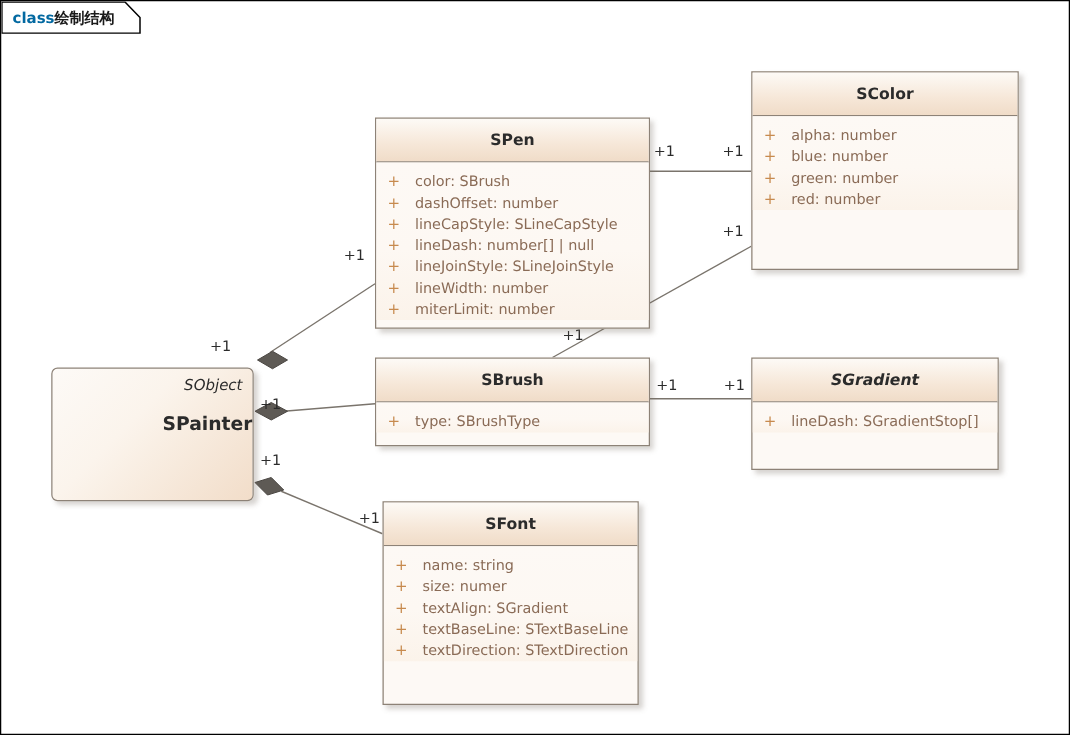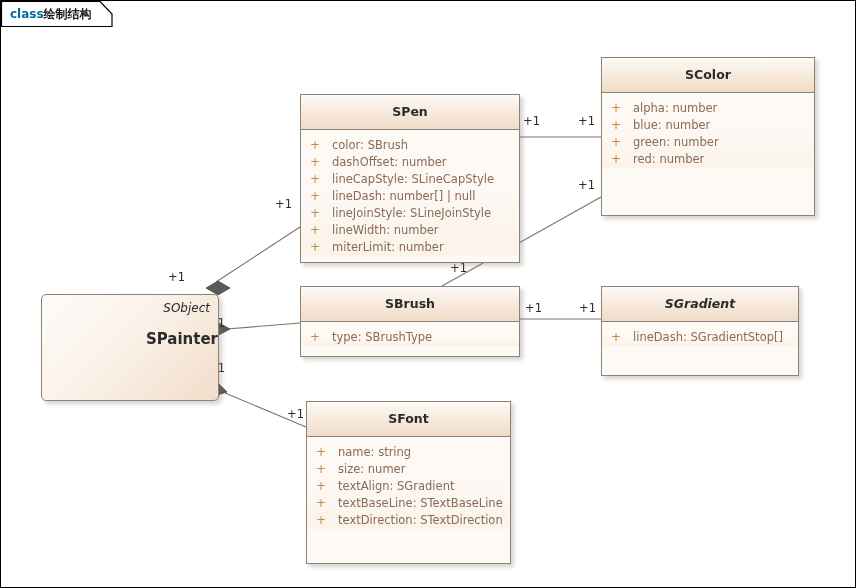--- a/index.html
+++ b/index.html
@@ -171,21 +171,21 @@
   <div class="mult" style="left:207px; top:316px;">+1</div>
   <div class="mult" style="left:207px; top:361px;">+1</div>
   <div class="mult" style="left:286px; top:407px;">+1</div>
   <div class="mult" style="left:522px; top:114px;">+1</div>
   <div class="mult" style="left:577px; top:114px;">+1</div>
   <div class="mult" style="left:577px; top:178px;">+1</div>
   <div class="mult" style="left:449px; top:261px;">+1</div>
   <div class="mult" style="left:524px; top:301px;">+1</div>
   <div class="mult" style="left:578px; top:301px;">+1</div>
 
-  <div id="class-spainter" style="left:40px; top:293px; width:178px; height:107px;">
+  <div id="class-spainter" style="left:40px; top:293px; width:162px; height:107px;">
     <div class="parent-name">SObject</div>
     <div class="self-name">SPainter</div>
   </div>
 
   <div class="uml-class" style="left:299px; top:57px; width:220px; height:169px;margin-top:36px;">
     <div class="hdr">
       <div class="cname">SPen</div>
     </div>
     <div class="body">
       <div class="attr-row">

